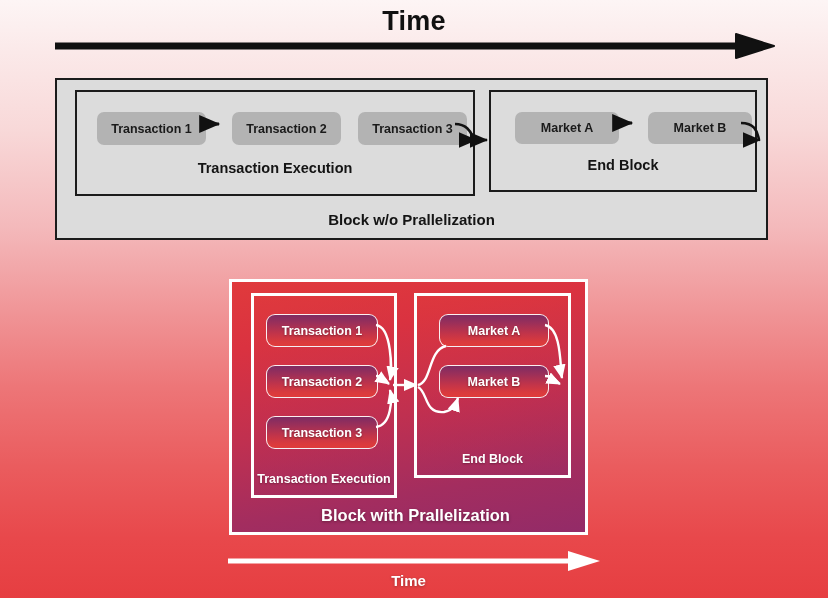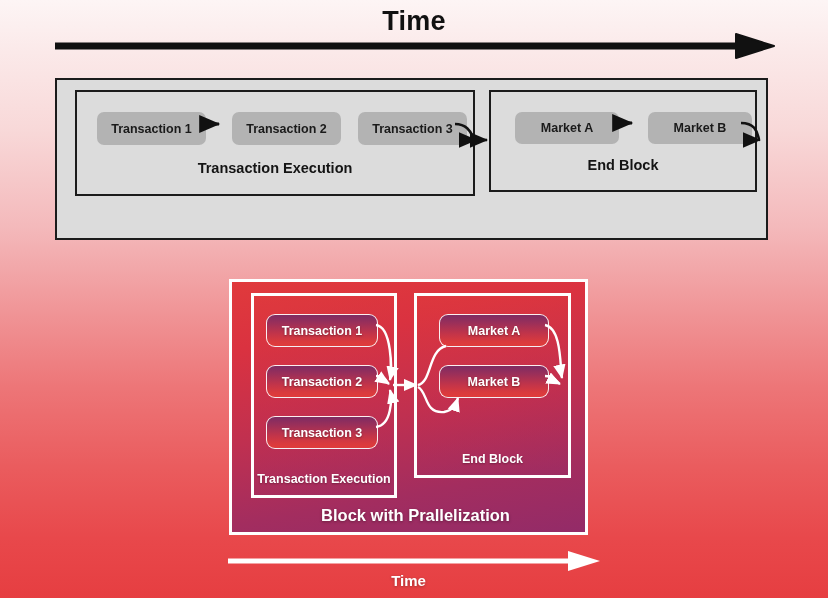--- a/index.html
+++ b/index.html
@@ -186,20 +186,21 @@
       <div class="gbox" style="left:281px; top:20px; width:109px; height:33px;">Transaction 3</div>
       <div class="inner-caption" style="top:68px;">Transaction Execution</div>
     </div>
 
     <div class="top-inner top-inner-end">
       <div class="gbox" style="left:24px; top:20px; width:104px; height:32px;">Market A</div>
       <div class="gbox" style="left:157px; top:20px; width:104px; height:32px;">Market B</div>
       <div class="inner-caption" style="top:65px;">End Block</div>
     </div>
 
+    <div class="block-caption" style="top:131px;">Block w/o Prallelization</div>
   </div>
 
   <div class="bot-block">
 
     <div class="bot-inner bot-inner-exec">
       <div class="rbox" style="left:12px; top:18px; width:112px; height:33px;">Transaction 1</div>
       <div class="rbox" style="left:12px; top:69px; width:112px; height:33px;">Transaction 2</div>
       <div class="rbox" style="left:12px; top:120px; width:112px; height:33px;">Transaction 3</div>
       <div class="bot-inner-caption" style="top:176px;">Transaction Execution</div>
     </div>

